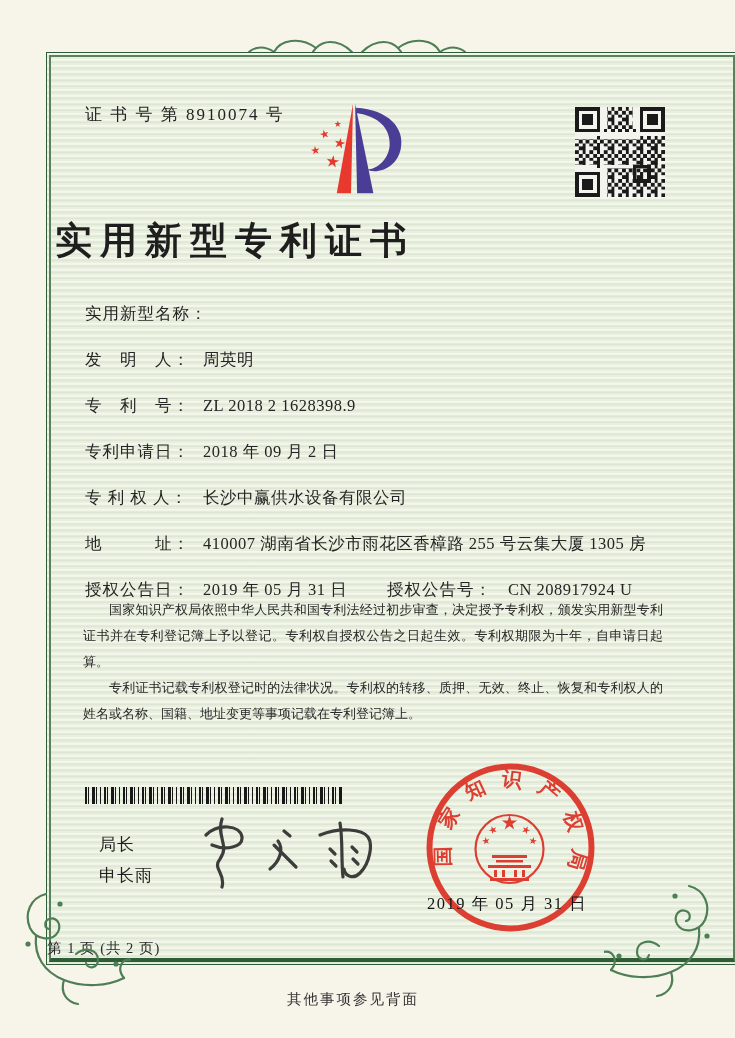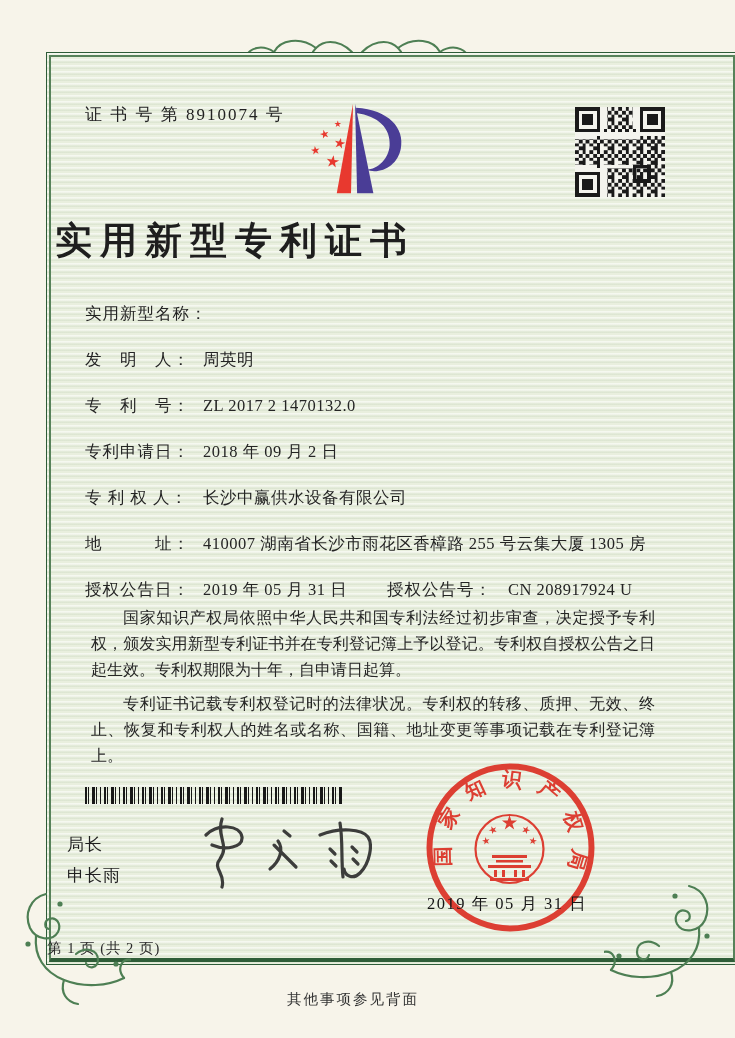--- a/index.html
+++ b/index.html
@@ -23,28 +23,28 @@
          font-size:37px;font-weight:bold;letter-spacing:8px;padding-left:8px;color:#1e1e1e}
 
   .fields{position:absolute;left:38px;top:248px;width:576px}
   .frow{display:flex;margin-bottom:21px;line-height:25px;font-size:16.5px;position:relative;color:#242424}
   .flabel{flex:0 0 auto;min-width:118px;white-space:pre;letter-spacing:1px}
   .fvalue{white-space:pre-wrap;letter-spacing:.5px}
   .grant-pair{position:absolute;left:302px;top:0;display:flex}
   .grant-pair .flabel{min-width:auto;margin-right:16px}
 
   .paras{position:absolute;left:36px;top:544px;width:580px}
-  .paras p{margin:8px;text-indent:2em;font-size:16px;line-height:26px;text-align:justify;color:#262626}
+  .paras p{margin:0;text-indent:2em;font-size:13px;line-height:26px;text-align:justify;color:#262626}
 
   .barcode{position:absolute;left:38px;top:734px;width:258px;height:17px;
     background:repeating-linear-gradient(90deg,#181818 0 2px,transparent 2px 3px,#181818 3px 4px,
       transparent 4px 7px,#181818 7px 10px,transparent 10px 11px,#181818 11px 12px,
       transparent 12px 15px,#181818 15px 16px,transparent 16px 19px)}
 
-  .signoff{position:absolute;left:20px;top:776px;font-family:Liberation Sans, sans-serif;
+  .signoff{position:absolute;left:52px;top:776px;font-family:Liberation Sans, sans-serif;
            font-size:17px;line-height:31px;color:#1f1f1f;letter-spacing:1px}
 
   .signature{position:absolute;left:145px;top:748px}
 
   .seal{position:absolute;left:375px;top:706px;opacity:.93}
   .seal-date{position:absolute;left:380px;top:840px;font-size:16.5px;letter-spacing:1.5px;color:#161616}
 
   .page-indicator{position:absolute;left:0;right:0;top:886px;text-align:left;font-size:14.5px;letter-spacing:1px;color:#2a2a2a}
   .back-note{position:absolute;left:38px;width:630px;top:990px;text-align:center;font-size:14.5px;letter-spacing:2px;color:#333}
 
@@ -125,21 +125,21 @@
     <div class="fields">
       <div class="frow">
         <span class="flabel">实用新型名称：</span>
       </div>
       <div class="frow">
         <span class="flabel">发　明　人：</span>
         <span class="fvalue">周英明</span>
       </div>
       <div class="frow">
         <span class="flabel">专　利　号：</span>
-        <span class="fvalue">ZL 2017 2 1470132.0</span>
+        <span class="fvalue">ZL 2018 2 1628398.9</span>
       </div>
       <div class="frow">
         <span class="flabel">专利申请日：</span>
         <span class="fvalue">2018 年 09 月 2 日</span>
       </div>
       <div class="frow">
         <span class="flabel">专 利 权 人：</span>
         <span class="fvalue">长沙中赢供水设备有限公司</span>
       </div>
       <div class="frow">

